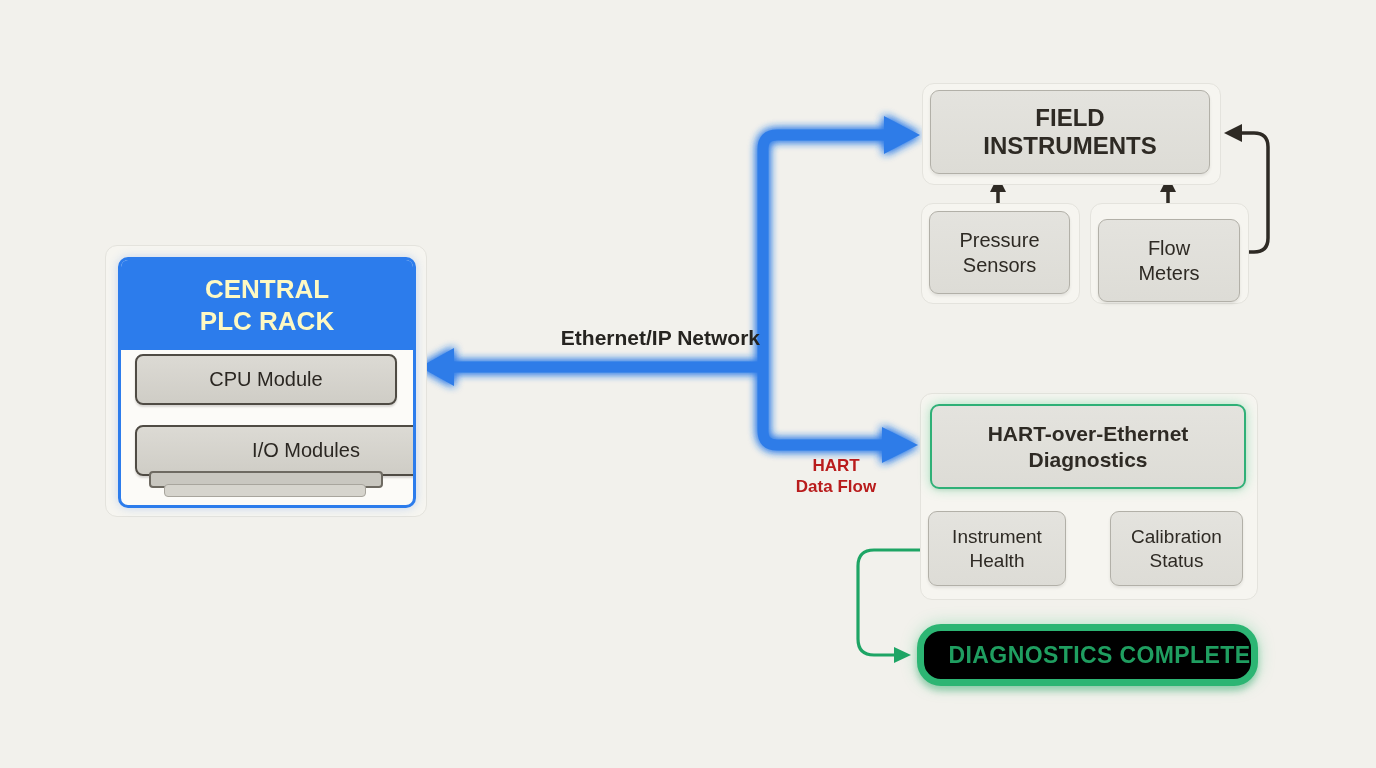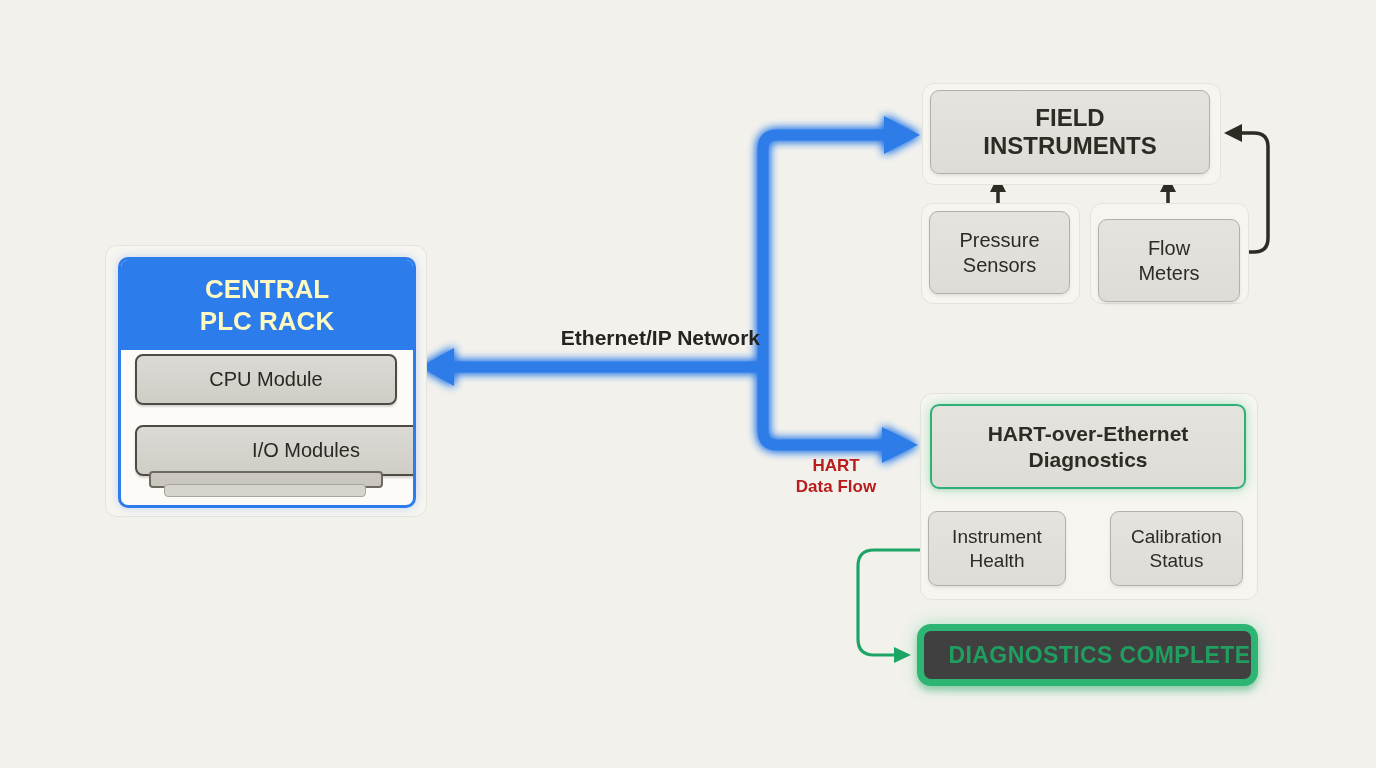--- a/index.html
+++ b/index.html
@@ -71,22 +71,22 @@
   .hart-node {
     border:2.5px solid #2fb077;
     box-shadow:0 0 12px rgba(52,199,123,.40), 0 2px 3px rgba(60,55,45,.08);
     font-size:21px;
     font-weight:bold;
   }
 
   
   .diag {
     position:absolute; left:917px; top:624px; width:341px; height:62px;
-    box-sizing:border-box; background:#404040;
-    border:7px solid #2cb573; border-radius:14px;
+    box-sizing:border-box; background:#000000;
+    border:7px solid #2cb573; border-radius:24px;
     display:flex; align-items:center; justify-content:center;
     font-size:23px; font-weight:700; letter-spacing:.4px; color:#1f9e60;
     box-shadow:0 0 16px rgba(52,199,123,.35), 0 5px 6px rgba(30,150,90,.35);
     padding-left:24px;
   }
 </style>
 </head>
 <body>
 
 <div class="stage">

